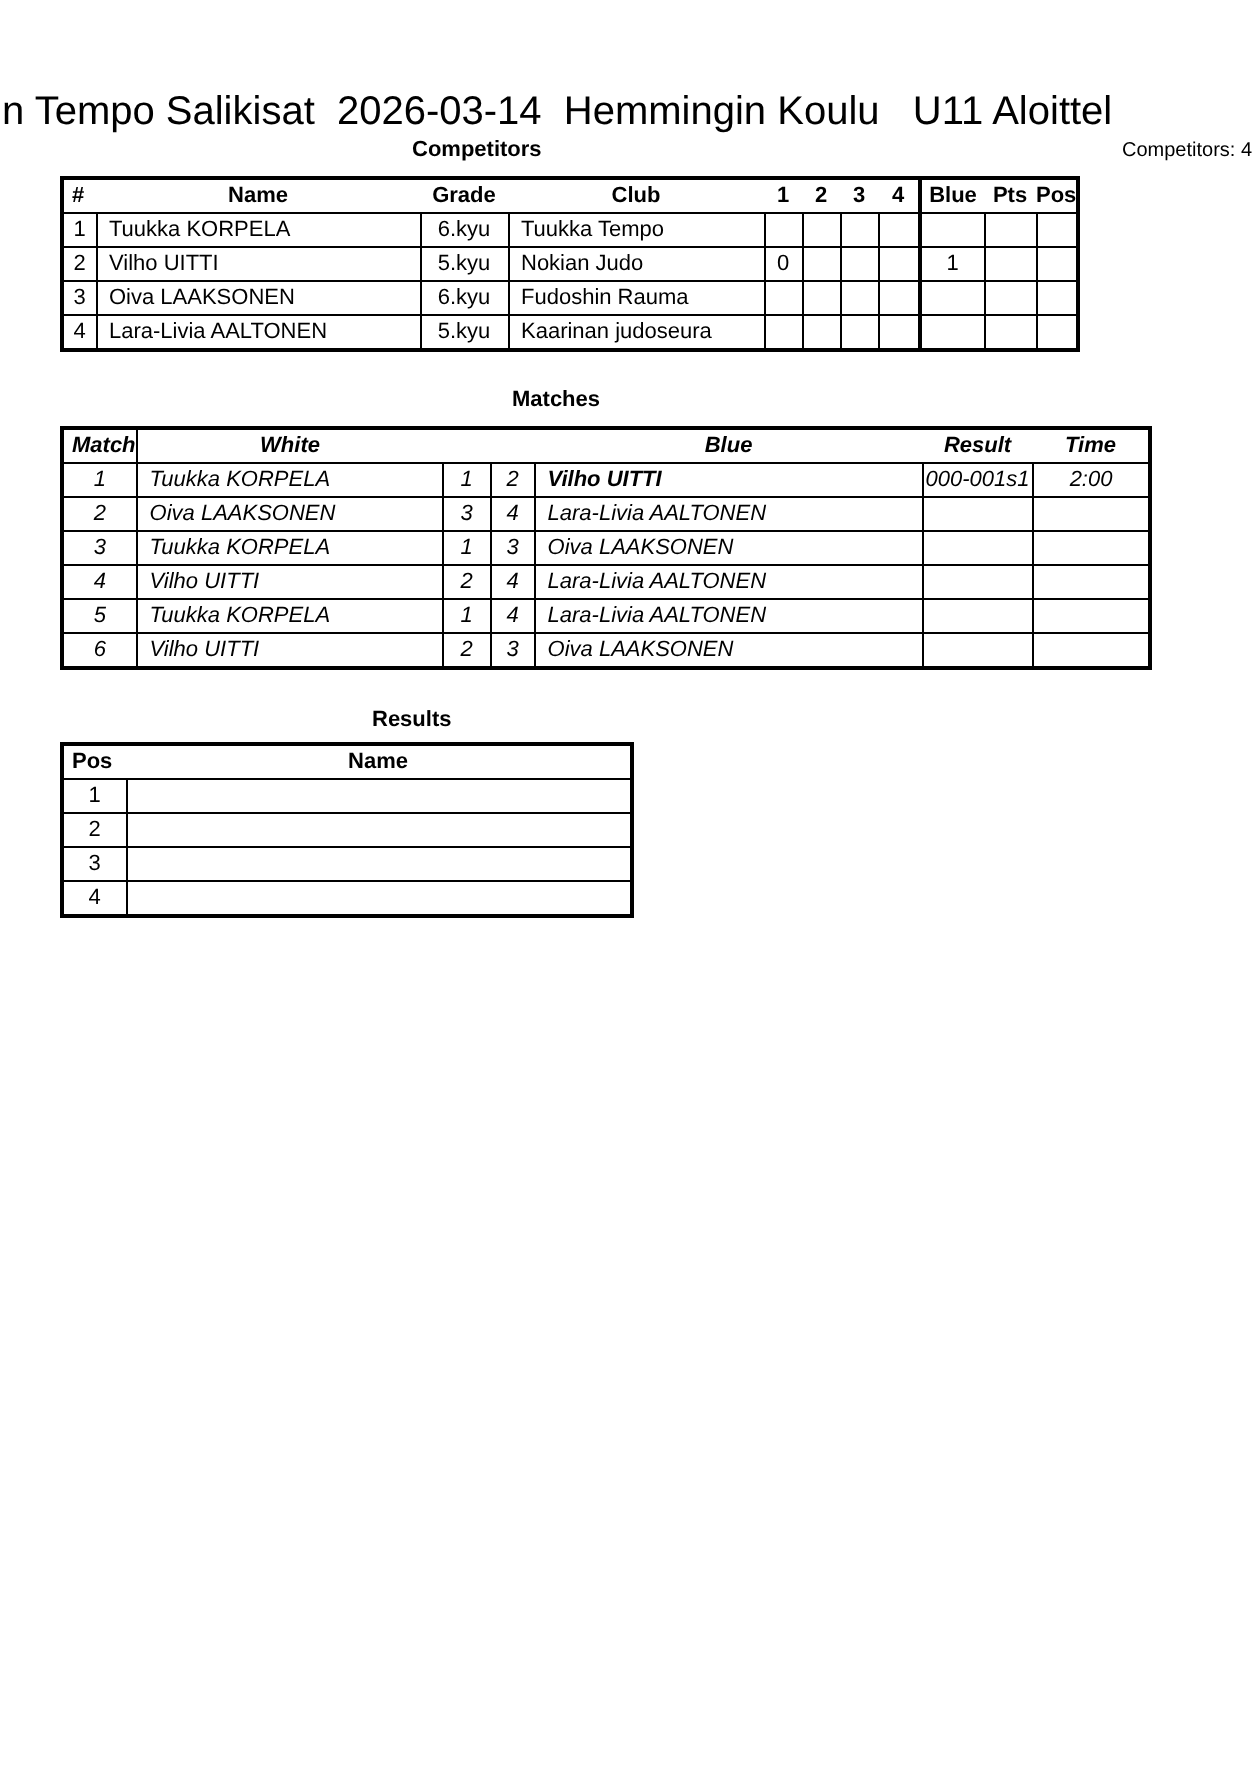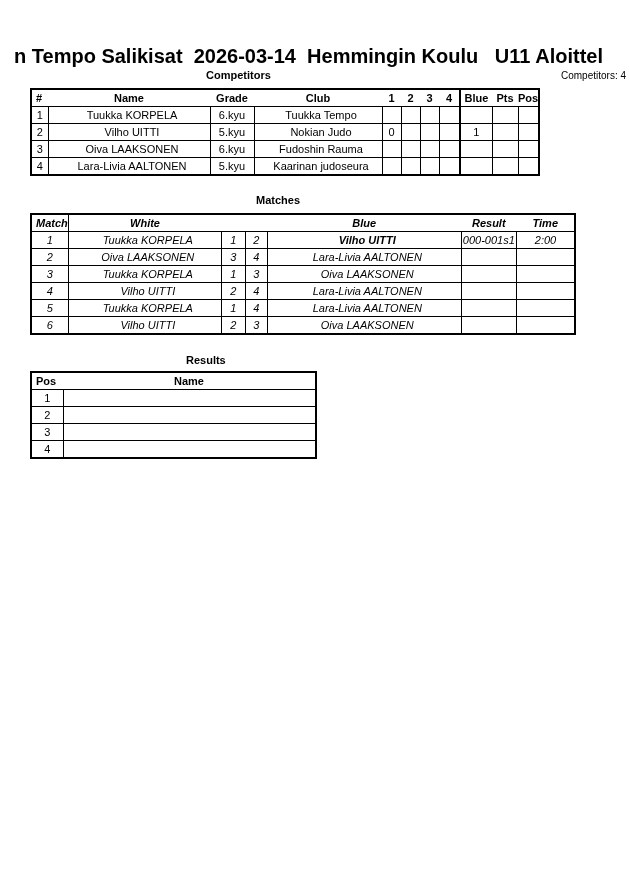--- a/index.html
+++ b/index.html
@@ -4,22 +4,22 @@
 <style>
   html, body { margin:0; padding:0; }
   body {
     width:630px; height:891px;
     background:#ffffff; color:#000;
     font-family:"Liberation Sans", sans-serif;
     position:relative; overflow:hidden;
   }
   .page-title {
     position:absolute; left:1px; top:45px;
-    font-size:20px; font-weight:bold;
-    white-space:pre; overflow:visible;padding-left:13px;
+    font-size:20px; font-weight:normal;
+    white-space:pre; overflow:visible;
   }
   .sec-heading {
     position:absolute;
     font-size:11px; font-weight:bold; white-space:nowrap;
   }
   .competitors-heading { left:206px; top:69px;text-align:right; }
   .competitors-count   { position:absolute; left:517px; top:70px; font-size:10px; white-space:nowrap;margin-left:44px; }
   .matches-heading     { left:256px; top:194px; }
   .results-heading     { left:149px; top:354px;padding-left:37px; }
 
@@ -37,21 +37,21 @@
   }
   td { border:1px solid #000; }
   th {
     border-top:1px solid #000; border-bottom:1px solid #000;
     border-left:none; border-right:none;
     font-weight:bold; 
   }
   th.sep-right { border-right:1px solid #000; }
   .wins-col { border-left:2px solid #000 !important; }
 
-  .al { text-align:center; padding-left:6px; }
+  .al { text-align:left; padding-left:6px; }
   .ac { text-align:center; }
   th.hl { text-align:left; padding-left:4px; }
   .bold { font-weight:bold; }
 
   .competitors-table { left:30px; top:88px; }
   .matches-table     { left:30px; top:213px;font-style:italic; }
   .results-table     { left:30px; top:371px; }
 </style>
 </head>
 <body>

